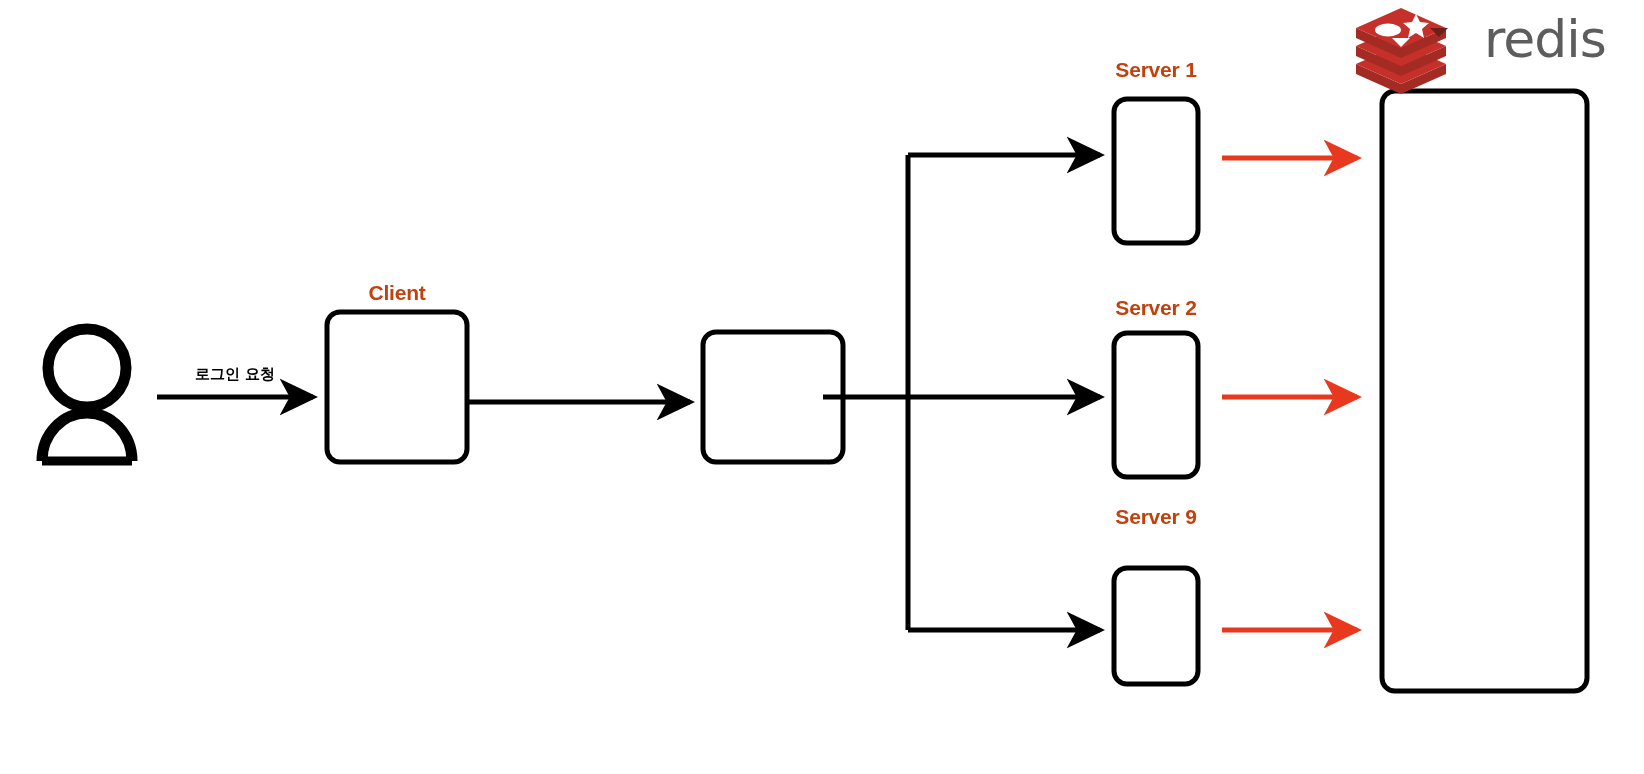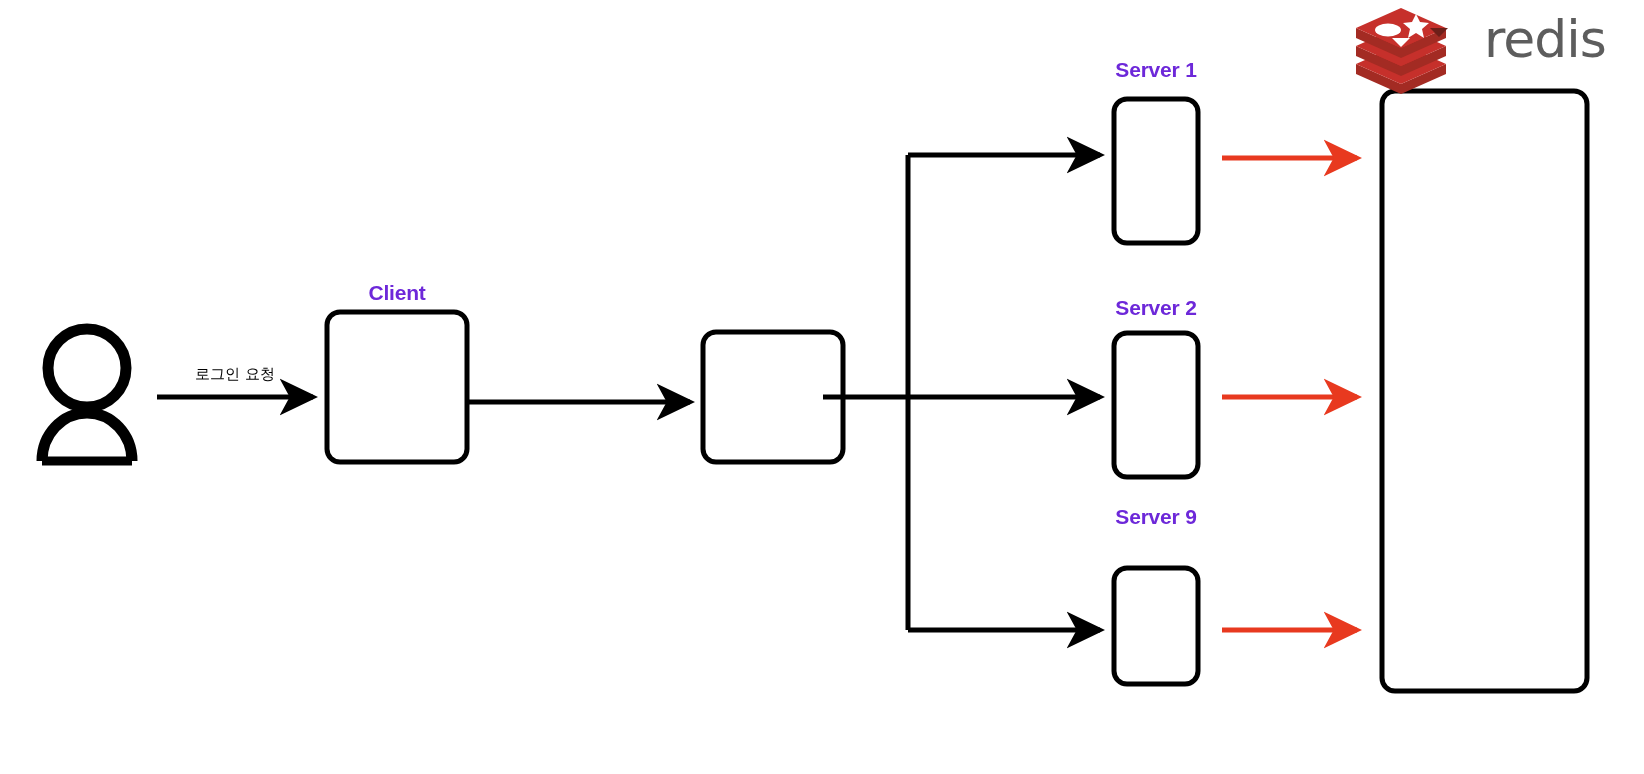--- a/index.html
+++ b/index.html
@@ -22,29 +22,29 @@
     left: 0;
     top: 0;
     width: 1644px;
     height: 774px;
   }
   .node-label {
     position: absolute;
     font-family: "Liberation Sans", "DejaVu Sans", sans-serif;
     font-weight: bold;
     font-size: 21px;
-    color: #6d28d9;
+    color: #c2410c;
     text-align: center;
     white-space: nowrap;
     letter-spacing: -0.2px;
   }
   .edge-label {
     position: absolute;
     font-family: "DejaVu Sans", "Liberation Sans", sans-serif;
-    font-weight: normal;
+    font-weight: bold;
     font-size: 15px;
     color: #000000;
     text-align: center;
     white-space: nowrap;
   }
   .brand-wordmark {
     position: absolute;
     font-family: "DejaVu Sans", "Liberation Sans", sans-serif;
     font-size: 52px;
     font-weight: normal;

